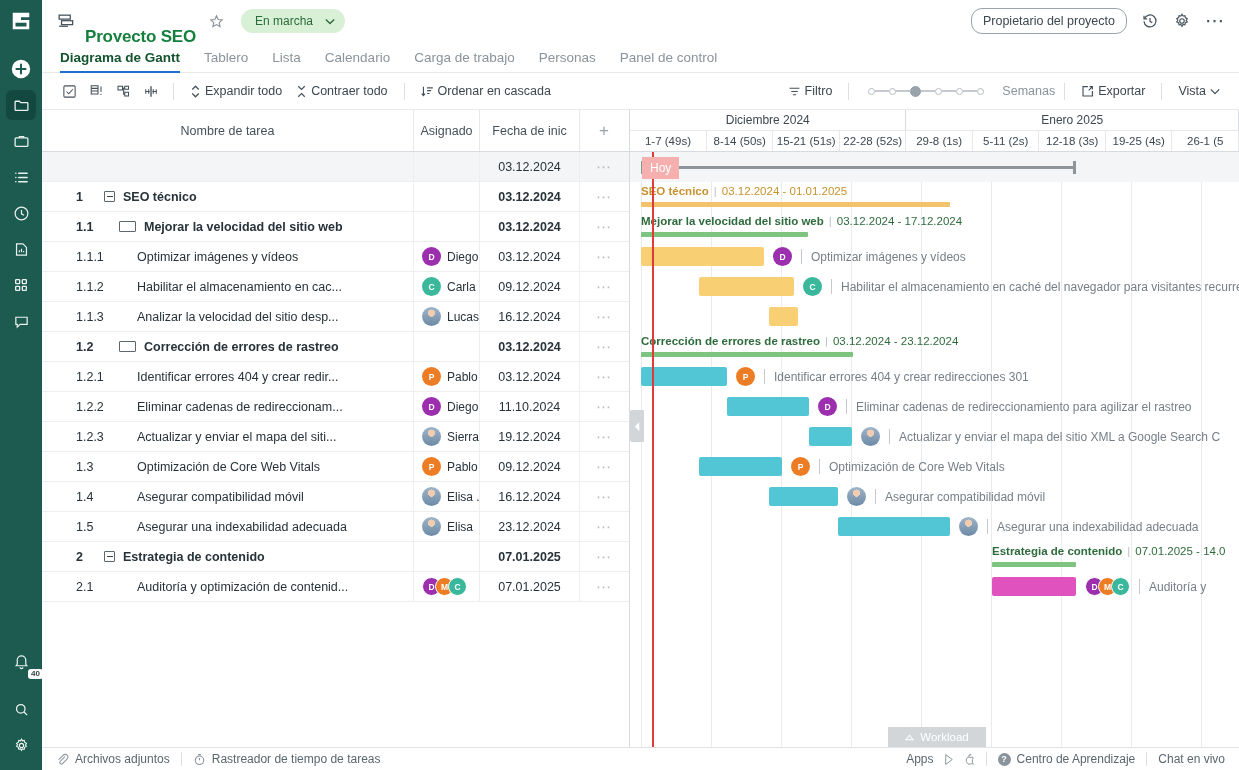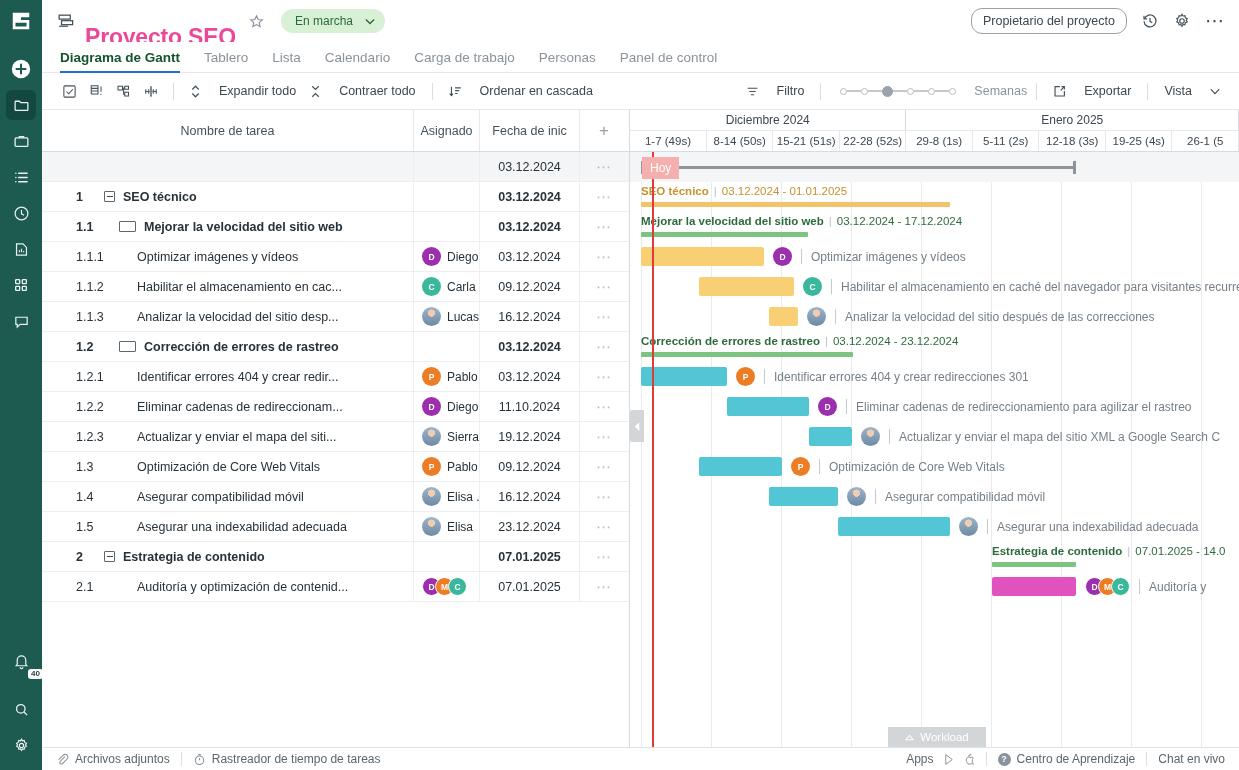--- a/index.html
+++ b/index.html
@@ -33,21 +33,21 @@
     background: #fff; color: #30433f; font-size: 8px; line-height: 10px;
     border-radius: 3px; padding: 0 3px; font-weight: bold;
   }
 
   
   #header {
     position: absolute; left: 42px; top: 0; width: 1197px; height: 42px;
     background: #fff; display: flex; align-items: center; padding: 0 14px;
   }
   .proj-icon { color: #44515a; display: flex; align-items: center; margin-right: 10px; }
-  .proj-title { font-size: 23px; font-weight: bold; color: #ec4899; letter-spacing: -.2px; margin-top: 32px; }
+  .proj-title { font-size: 17px; font-weight: bold; color: #15803d; letter-spacing: -.2px; margin-top: 32px; }
   .star { margin-left: 12px; color: #8a939b; display: flex; align-items: center; }
   .status-pill {
     margin-left: 16px; background: #d8f0d6; color: #2b6b3a; font-size: 12px;
     border-radius: 13px; padding: 5px 10px 5px 14px; display: flex; align-items: center; gap: 12px;
   }
   .hdr-right { margin-left: auto; display: flex; align-items: center; gap: 14px; }
   .owner-pill {
     border: 1px solid #9aa3ab; border-radius: 11px; padding: 5px 11px;
     font-size: 12.5px; color: #3c4750;
   }
@@ -72,21 +72,21 @@
 
   
   #toolbar {
     position: absolute; left: 42px; top: 73px; width: 1197px; height: 37px;
     display: flex; align-items: center; background: #fff;
     border-bottom: 1px solid #e6e8ea; padding: 0 12px 0 14px; gap: 0;
   }
   .tb-ico { width: 27px; height: 22px; display: flex; align-items: center; justify-content: center; color: #44515a; }
   .tb-sep { width: 1px; height: 17px; background: #dcdfe2; margin: 0 9px; }
   .tb-item {
-    display: flex; align-items: center; gap: 18px; font-size: 12.5px; color: #3c4750;
+    display: flex; align-items: center; gap: 4px; font-size: 12.5px; color: #3c4750;
     padding: 0 7px; height: 24px;
   }
   .tb-right { margin-left: auto; display: flex; align-items: center; }
   .slider { display: flex; align-items: center; margin: 0 10px; }
   .sl-dot { width: 7px; height: 7px; border-radius: 50%; border: 1px solid #b4bcc2; background: #fff; }
   .sl-dot.on { width: 11px; height: 11px; background: #9aa3aa; border-color: #9aa3aa; }
   .sl-line { width: 14px; height: 1.5px; background: #c3c9ce; }
   .sl-label { font-size: 12.5px; color: #8a939b; margin-left: 8px; }
 
   
@@ -743,25 +743,20 @@
           <span class="divider"></span>
           <span>Optimizar imágenes y vídeos</span>
         </div>
         <div class="bar" style="left: 69px; width: 95px; top: 125px; background: rgb(248, 207, 115);"></div>
         <div class="barlabel" style="left: 173px; top: 125px; height: 19px;">
           <span class="av" style="background: rgb(59, 184, 155);">C</span>
           <span class="divider"></span>
           <span>Habilitar el almacenamiento en caché del navegador para visitantes recurren</span>
         </div>
         <div class="bar" style="left: 139px; width: 29px; top: 155px; background: rgb(248, 207, 115);"></div>
-        <div class="barlabel" style="left: 177px; top: 155px; height: 19px;">
-          <span class="av photo"></span>
-          <span class="divider"></span>
-          <span>Analizar la velocidad del sitio después de las correcciones</span>
-        </div>
         <div class="sumlabel" style="left: 11px; top: 183px; color: rgb(46, 107, 60);">
           <b>Corrección de errores de rastreo</b>
           <span class="sep">|</span>
           <span>03.12.2024 - 23.12.2024</span>
         </div>
         <div class="sumbar" style="left: 11px; width: 212px; top: 200px; background: rgb(124, 196, 127);"></div>
         <div class="bar" style="left: 11px; width: 86px; top: 215px; background: rgb(83, 198, 214);"></div>
         <div class="barlabel" style="left: 106px; top: 215px; height: 19px;">
           <span class="av" style="background: rgb(237, 125, 36);">P</span>
           <span class="divider"></span>

